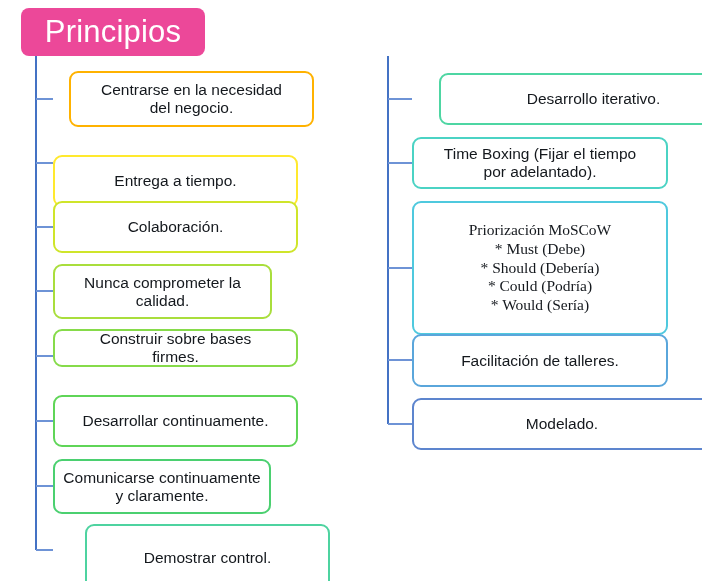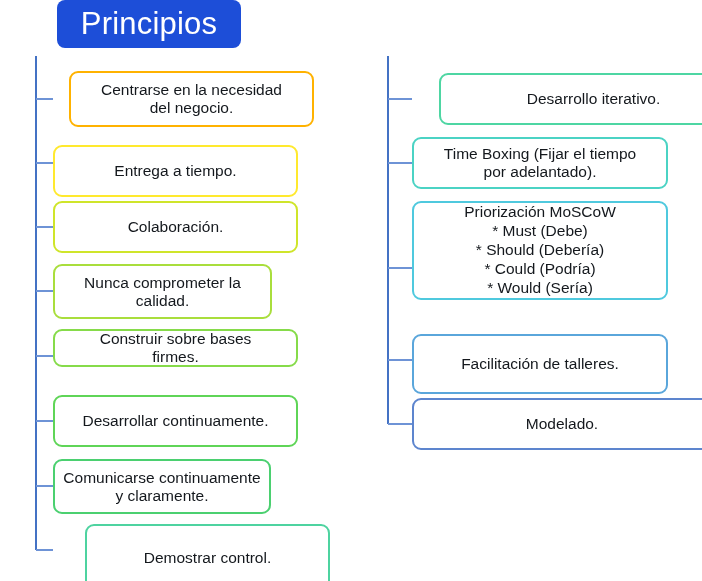--- a/index.html
+++ b/index.html
@@ -36,26 +36,25 @@
     display: flex;
     align-items: center;
     justify-content: center;
     color: #ffffff;
     font-weight: 400;
     letter-spacing: 0.2px;
     box-sizing: border-box;
   }
   .header-principios {
     left: 21px;
-    top: 0;
+    top: 8px;
     width: 184px;
     height: 48px;
-    background: #1d4ed8;
+    background: #ec4899;
     font-size: 31px;
-    margin-left: 36px;
   }
 
   
   .connectors {
     position: absolute;
     left: 0;
     top: 0;
     width: 702px;
     height: 581px;
     pointer-events: none;
@@ -117,21 +116,21 @@
     </g>
   </svg>
 
   <div class="column column-principios">
 
     <div class="header-pill header-principios">Principios</div>
 
     <div class="node" style="left:69px;  top:71px;  width:245px; height:56px; border-color:#FFB200;">Centrarse en la necesidad
 del negocio.</div>
 
-    <div class="node" style="left:53px;  top:145px; width:245px; height:52px; border-color:#FFE92E;">Entrega a tiempo.</div>
+    <div class="node" style="left:53px;  top:155px; width:245px; height:52px; border-color:#FFE92E;">Entrega a tiempo.</div>
 
     <div class="node" style="left:53px;  top:201px; width:245px; height:52px; border-color:#CFE52A;">Colaboración.</div>
 
     <div class="node" style="left:53px;  top:264px; width:219px; height:55px; border-color:#A9DE3C;">Nunca comprometer la
 calidad.</div>
 
     <div class="node" style="left:53px;  top:329px; width:245px; height:38px; border-color:#86DB4A;">Construir sobre bases
 firmes.</div>
 
     <div class="node" style="left:53px;  top:395px; width:245px; height:52px; border-color:#5FD557;">Desarrollar continuamente.</div>
@@ -142,24 +141,24 @@
     <div class="node" style="left:53px;  top:524px; width:245px; height:68px; border-color:#4ED3A0;margin-left:32px;">Demostrar control.</div>
   </div>
 
   <div class="column column-tecnicas">
 
     <div class="node" style="left:61px; top:73px;  width:309px; height:52px; border-color:#4ED6A3;margin-left:27px;">Desarrollo iterativo.</div>
 
     <div class="node" style="left:61px; top:137px; width:256px; height:52px; border-color:#4BD3C4;">Time Boxing (Fijar el tiempo
 por adelantado).</div>
 
-    <div class="node node-moscow" style="left:61px; top:201px; width:256px; height:99px; border-color:#4FC9DE;">Priorización MoSCoW
+    <div class="node node-moscow" style="left:61px; top:201px; width:256px; height:134px; border-color:#4FC9DE;font-family:Liberation Serif, serif;">Priorización MoSCoW
 * Must (Debe)
 * Should (Debería)
 * Could (Podría)
 * Would (Sería)</div>
 
-    <div class="node" style="left:61px; top:334px; width:256px; height:60px; border-color:#5AA6DB;">Facilitación de talleres.</div>
+    <div class="node" style="left:61px; top:334px; width:256px; height:53px; border-color:#5AA6DB;">Facilitación de talleres.</div>
 
     <div class="node" style="left:61px; top:398px; width:300px; height:52px; border-color:#5D85CE;">Modelado.</div>
   </div>
 
 </div>
 
 </body></html>

